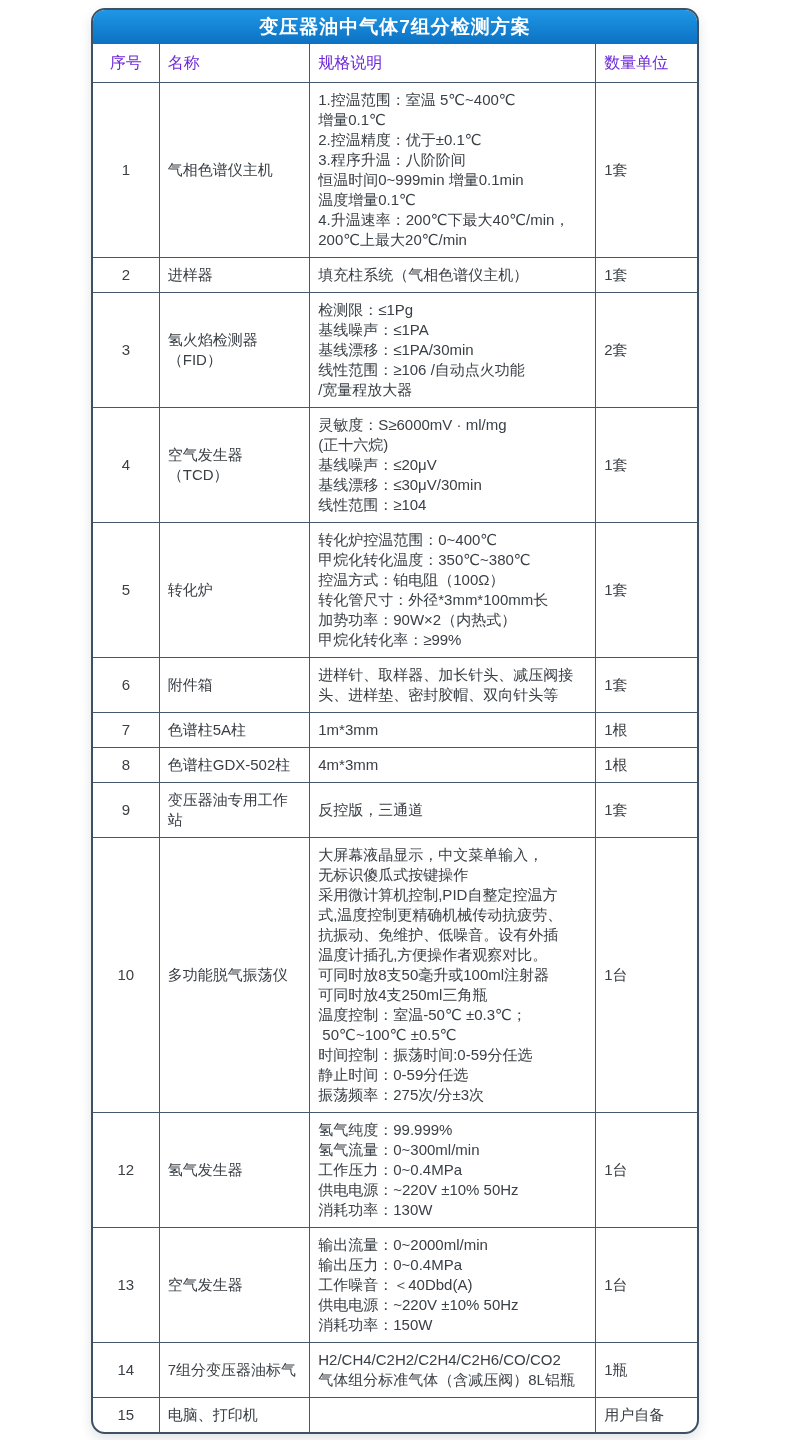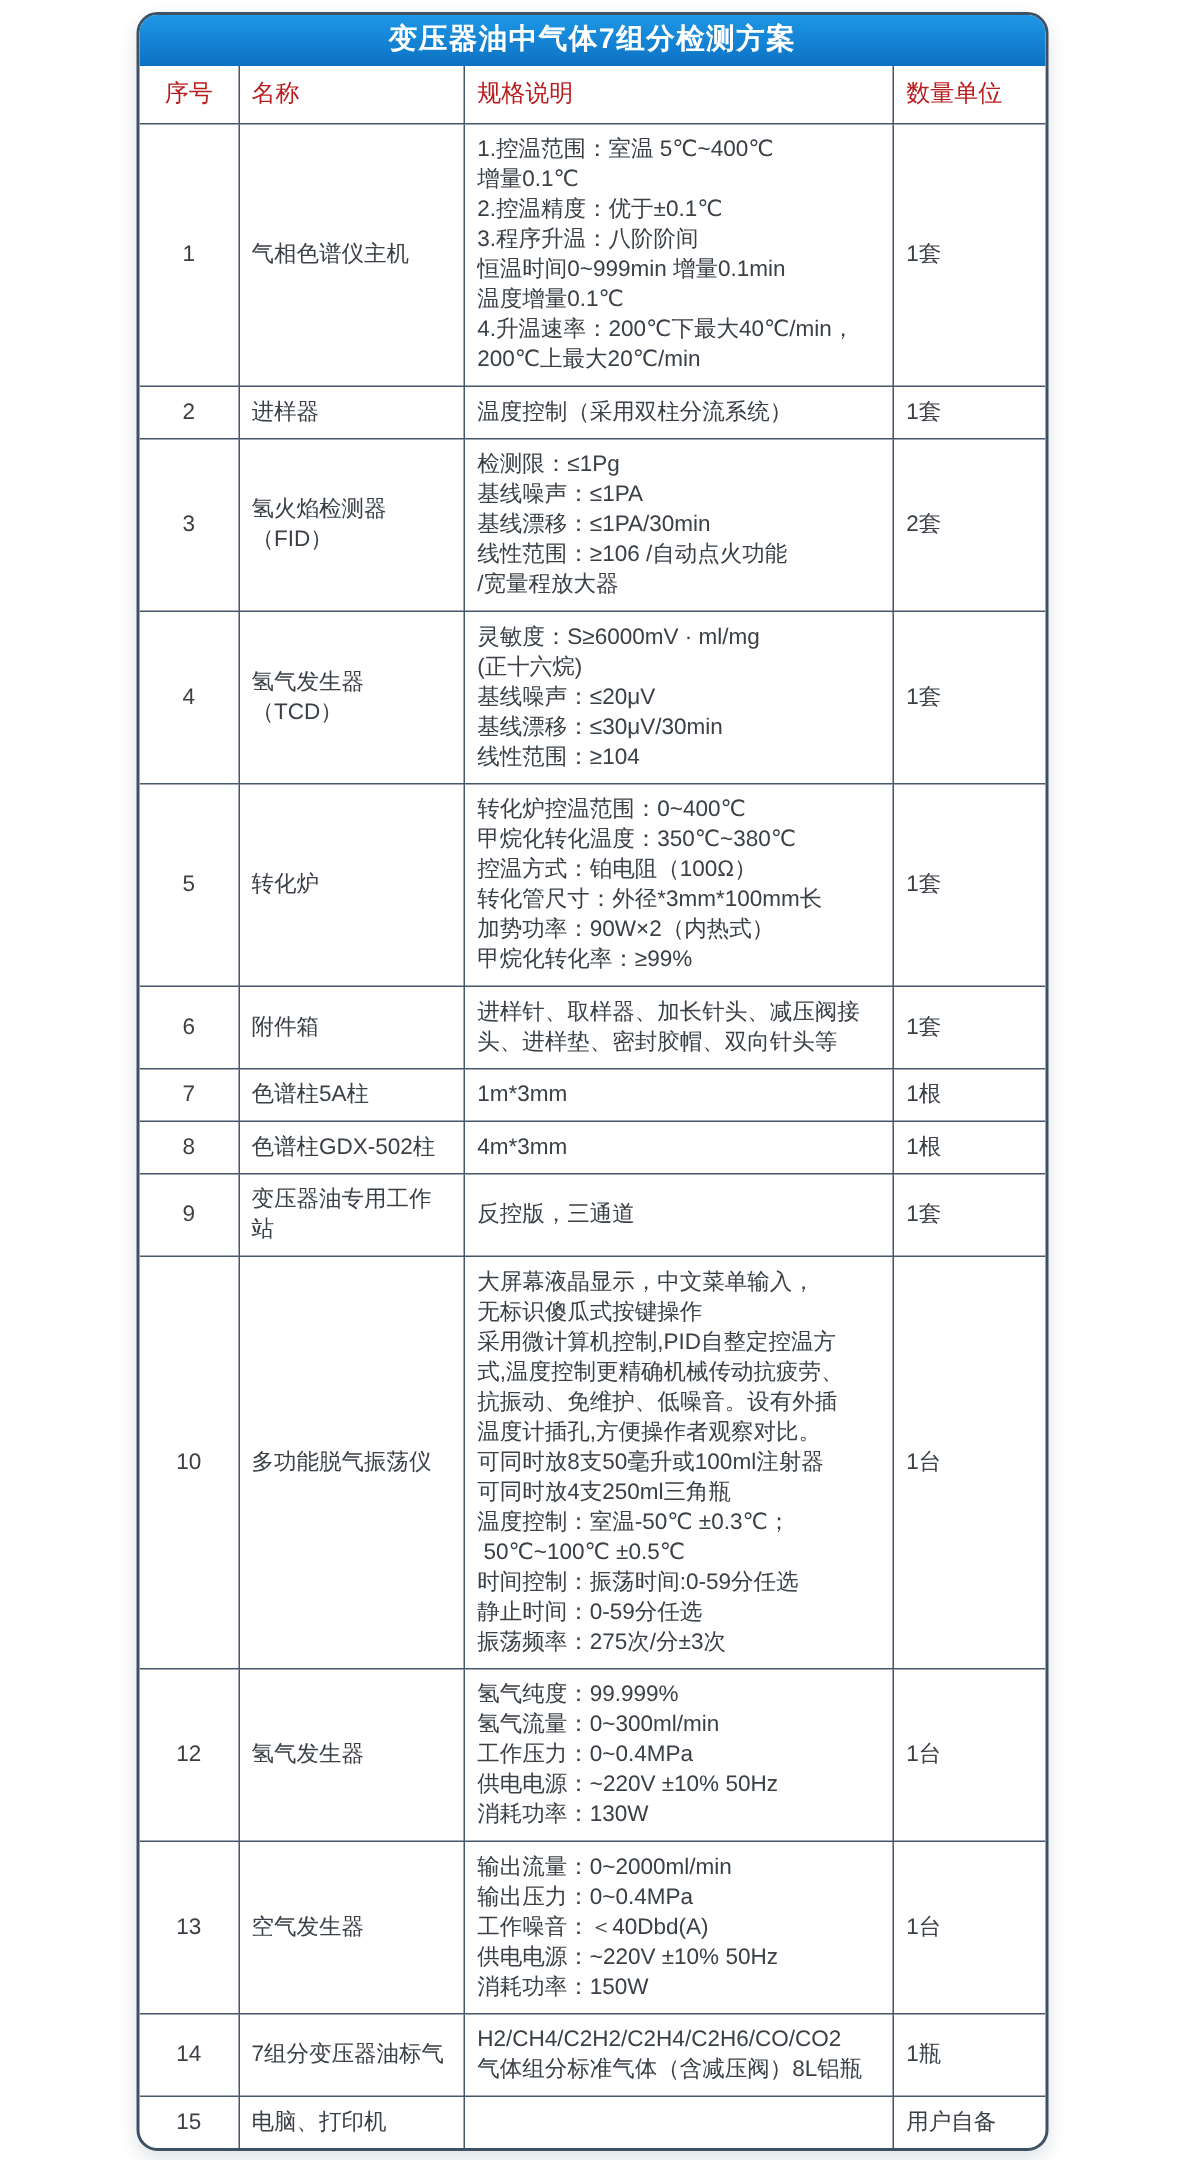--- a/index.html
+++ b/index.html
@@ -43,21 +43,21 @@
     font-size:15px;
     line-height:20px;
     color:#3a4046;
     font-weight:500;
     vertical-align:middle;
     overflow:hidden;
   }
   th{
     text-align:left;
     font-size:16px;
-    color:#b91c1c;
+    color:#6d28d9;
     height:24px;
     background:#ffffff;
   }
   .c-no{width:66px;text-align:center;}
   .c-name{width:150px;}
   .c-spec{width:285px;font-family:Liberation Serif, serif;}
   .c-qty{width:101px;}
   td.spec{white-space:pre-line;}
 </style>
 </head>
@@ -90,36 +90,36 @@
 3.程序升温：八阶阶间
 恒温时间0~999min 增量0.1min
 温度增量0.1℃
 4.升温速率：200℃下最大40℃/min，
 200℃上最大20℃/min</td>
         <td>1套</td>
       </tr>
       <tr>
         <td class="c-no">2</td>
         <td>进样器</td>
-        <td class="spec">温度控制（采用双柱分流系统）</td>
+        <td class="spec">填充柱系统（气相色谱仪主机）</td>
         <td>1套</td>
       </tr>
       <tr>
         <td class="c-no">3</td>
         <td>氢火焰检测器（FID）</td>
         <td class="spec">检测限：≤1Pg
 基线噪声：≤1PA
 基线漂移：≤1PA/30min
 线性范围：≥106 /自动点火功能
 /宽量程放大器</td>
         <td>2套</td>
       </tr>
       <tr>
         <td class="c-no">4</td>
-        <td>氢气发生器（TCD）</td>
+        <td>空气发生器（TCD）</td>
         <td class="spec">灵敏度：S≥6000mV · ml/mg
 (正十六烷)
 基线噪声：≤20μV
 基线漂移：≤30μV/30min
 线性范围：≥104</td>
         <td>1套</td>
       </tr>
       <tr>
         <td class="c-no">5</td>
         <td>转化炉</td>

